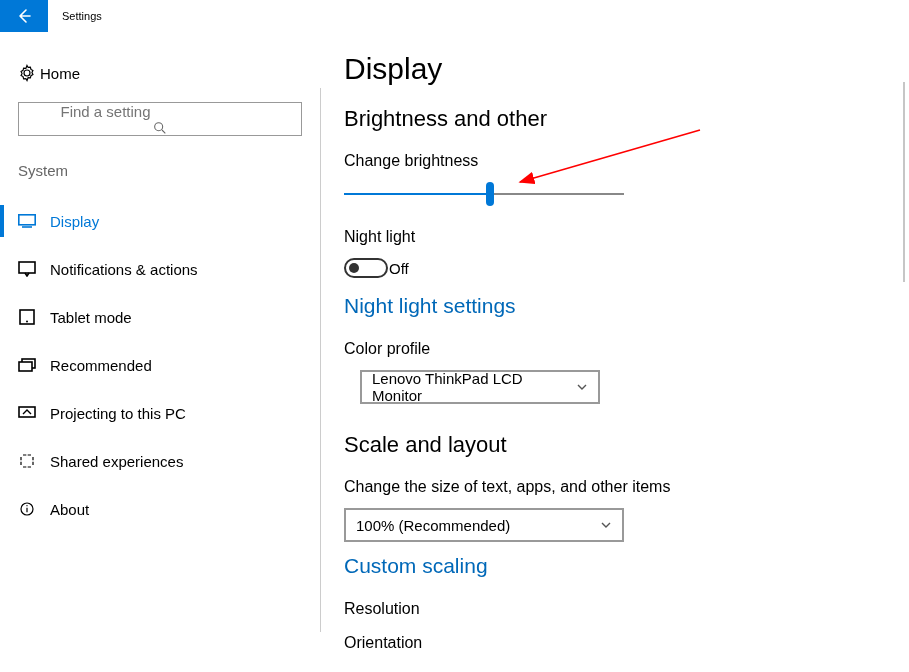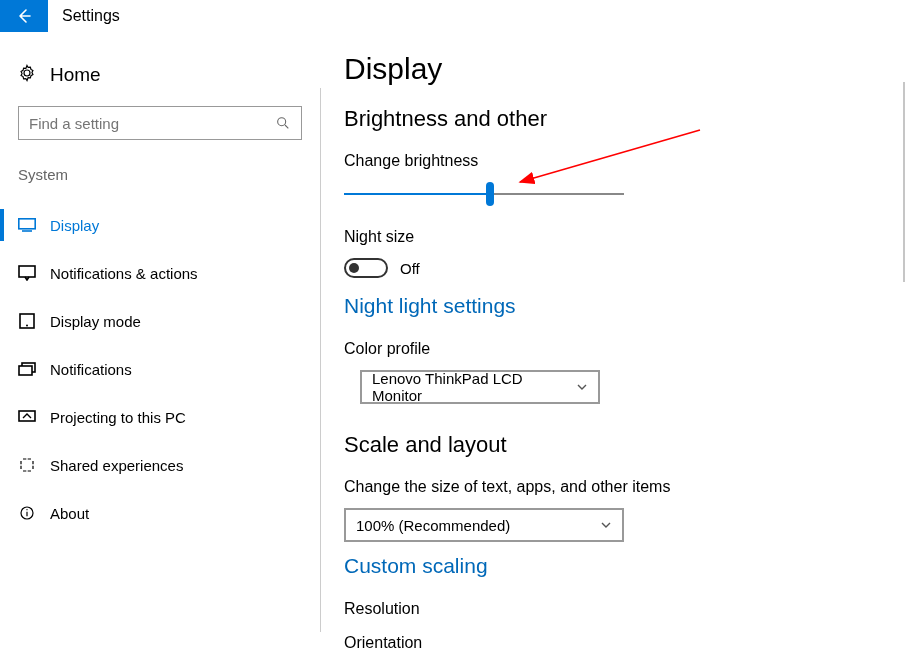--- a/index.html
+++ b/index.html
@@ -23,48 +23,49 @@
     width: 48px;
     height: 32px;
     background: #0078d7;
     display: flex;
     align-items: center;
     justify-content: center;
     color: #fff;
   }
   .app-title {
     padding-left: 14px;
-    font-size: 16px;
+    font-size: 11px;
     color: #000;
   }
 
   
   .main {
     display: flex;
     height: calc(672px - 32px);
   }
   .sidebar {
     width: 320px;
     padding: 26px 18px 0 18px;
   }
   .home-row {
     display: flex;
-    align-items: flex-start;
-    gap: 14px;
+    align-items: flex-end;
+    gap: 4px;
     padding: 6px 0 20px 0;
-    font-size: 19px;
+    font-size: 15px;
   }
   .search-box {
     display: flex;
     align-items: center;
     justify-content: space-between;
     border: 1px solid #999;
     height: 34px;
     padding: 0 10px;
     margin-bottom: 26px;
+    flex-direction: column;
   }
   .search-input {
     border: none;
     outline: none;
     flex: 1;
     font-size: 15px;
     color: #666;
     background: transparent;
     font-family: inherit;
   }
@@ -173,21 +174,21 @@
     height: 24px;
     background: #0078d7;
     border-radius: 4px;
     transform: translate(-50%, -50%);
   }
 
   
   .toggle-row {
     display: flex;
     align-items: center;
-    gap: 12px;
+    gap: 1px;
     margin-bottom: 16px;
   }
   .toggle {
     width: 44px;
     height: 20px;
     border: 2px solid #333;
     border-radius: 10px;
     position: relative;
     cursor: pointer;
   }
@@ -294,30 +295,30 @@
         </span>
         <span>Notifications &amp; actions</span>
       </li>
       <li class="nav-item">
         <span class="nav-icon">
           <svg width="16" height="16" viewBox="0 0 16 16">
               <rect x="1" y="1" width="14" height="14" fill="none" stroke="#000" stroke-width="1.6"></rect>
               <circle cx="8" cy="12.5" r="1" fill="#000"></circle>
             </svg>
         </span>
-        <span>Display mode</span>
+        <span>Tablet mode</span>
       </li>
       <li class="nav-item">
         <span class="nav-icon">
           <svg width="18" height="14" viewBox="0 0 18 14">
               <rect x="4" y="1" width="13" height="9" fill="none" stroke="#000" stroke-width="1.6"></rect>
               <rect x="1" y="4" width="13" height="9" fill="#fff" stroke="#000" stroke-width="1.6"></rect>
             </svg>
         </span>
-        <span>Notifications</span>
+        <span>Recommended</span>
       </li>
       <li class="nav-item">
         <span class="nav-icon">
           <svg width="18" height="14" viewBox="0 0 18 14">
               <rect x="1" y="1" width="16" height="10" fill="none" stroke="#000" stroke-width="1.6"></rect>
               <path d="M5 8 L9 4 L13 8" fill="none" stroke="#000" stroke-width="1.4"></path>
             </svg>
         </span>
         <span>Projecting to this PC</span>
       </li>
@@ -354,21 +355,21 @@
       <div class="control-group">
         <div class="field-label">Change brightness</div>
         <div class="slider">
           <div class="slider-track"></div>
           <div class="slider-fill" style="width:52%"></div>
           <div class="slider-thumb" style="left:52%"></div>
         </div>
       </div>
 
       <div class="control-group">
-        <div class="field-label">Night size</div>
+        <div class="field-label">Night light</div>
         <div class="toggle-row">
           <div class="toggle">
             <div class="toggle-knob"></div>
           </div>
           <span>Off</span>
         </div>
         <span class="link">Night light settings</span>
       </div>
 
       <div class="control-group" style="margin-top:22px">

